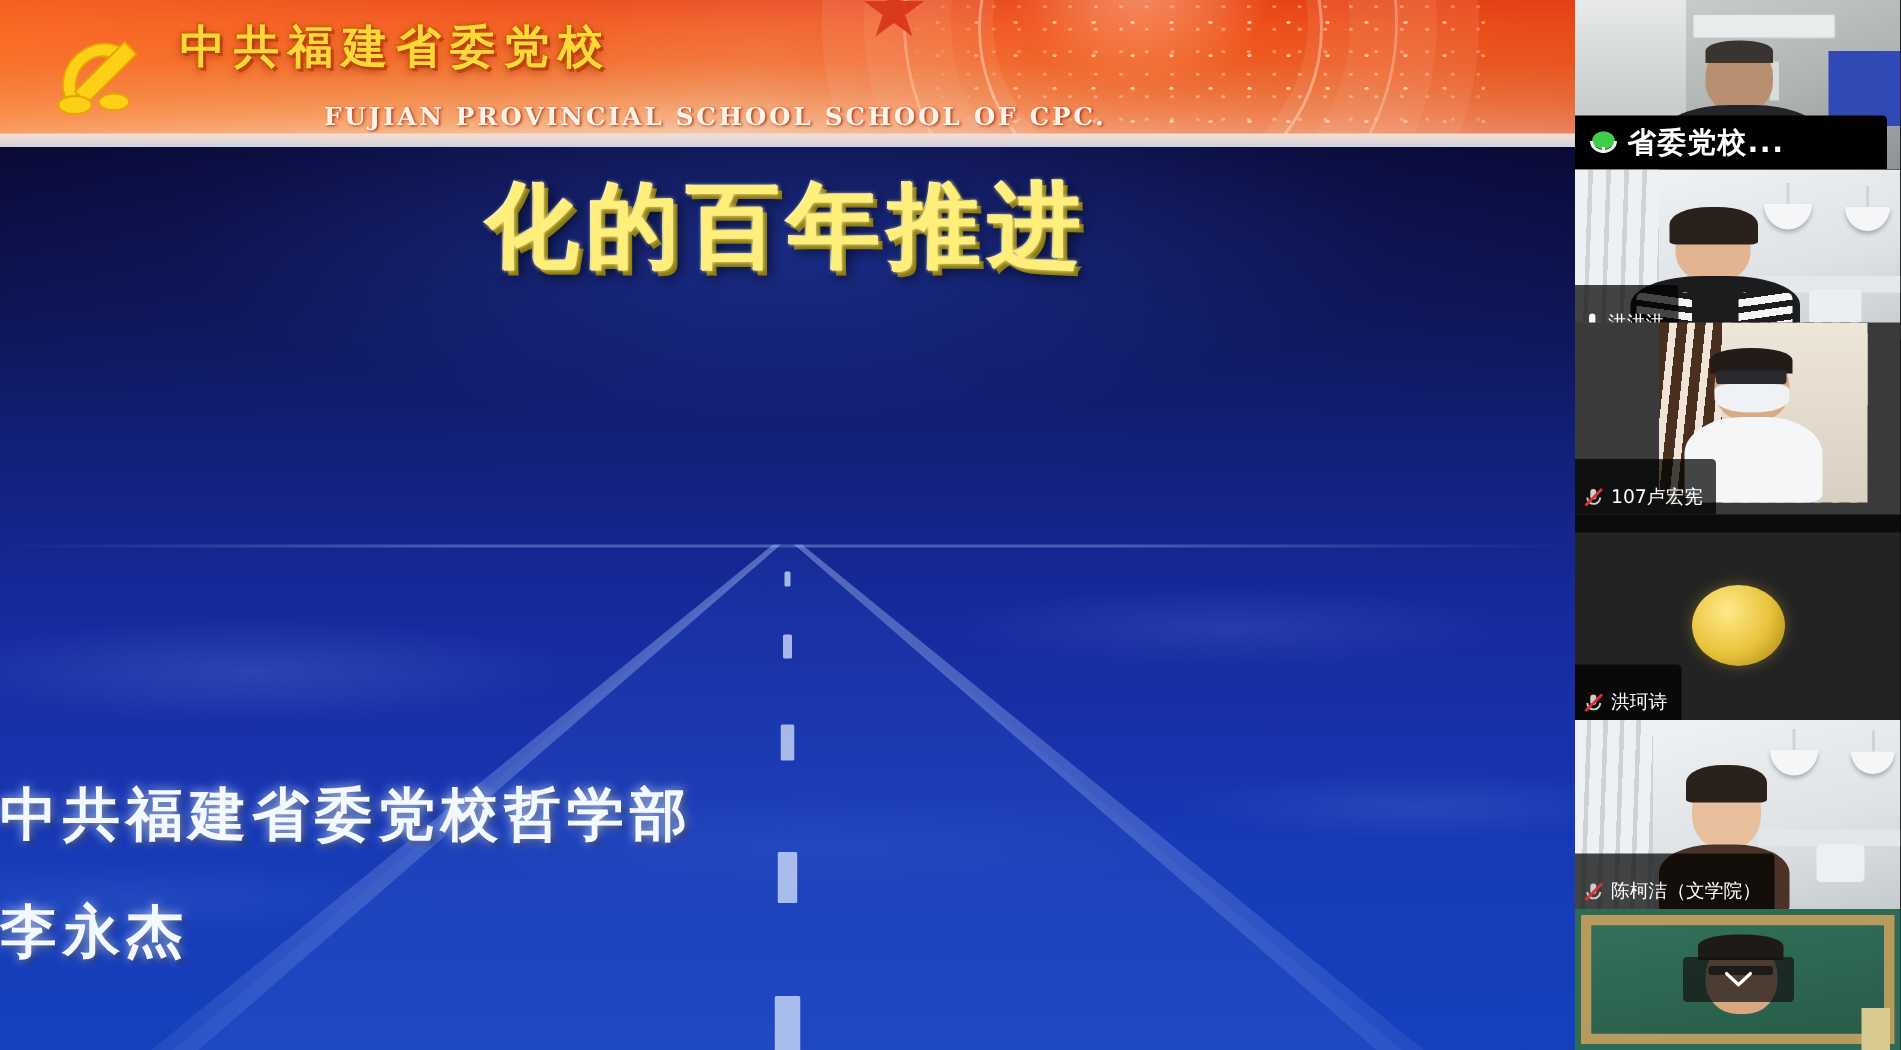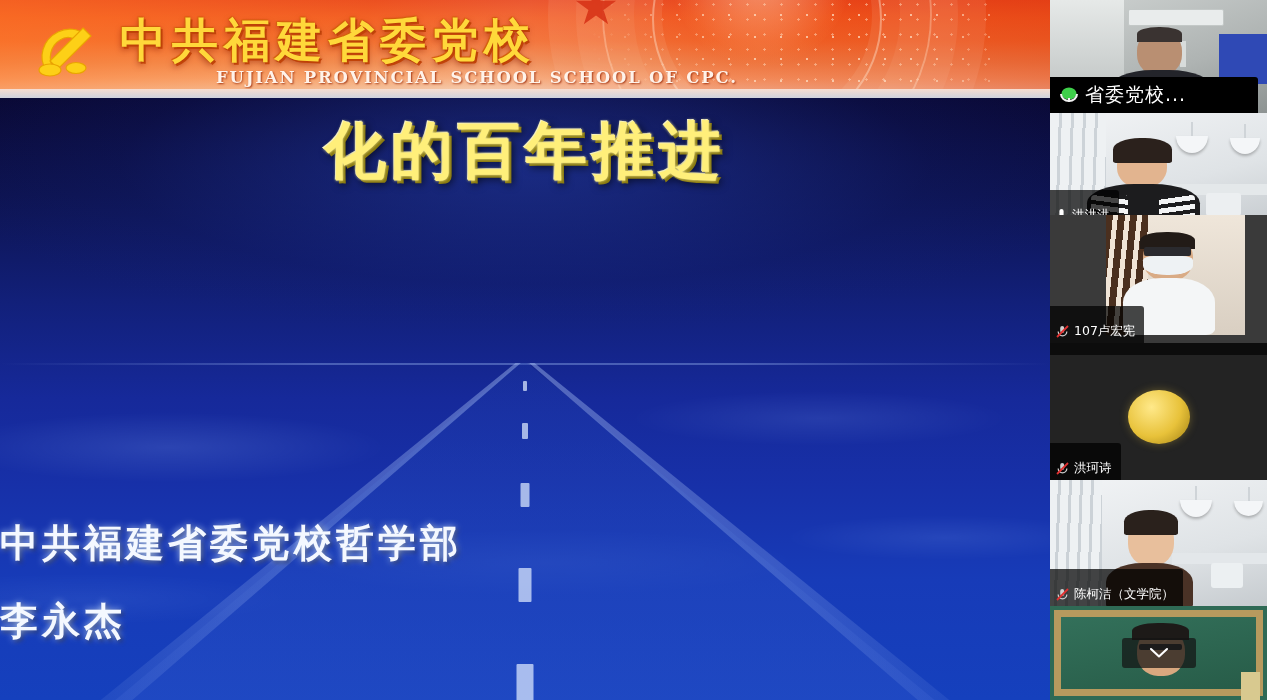--- a/index.html
+++ b/index.html
@@ -27,21 +27,21 @@
             background-image:
               radial-gradient(rgba(255,226,200,.95) 1.3px, transparent 1.6px),
               radial-gradient(rgba(255,216,186,.70) 1.1px, transparent 1.4px);
             background-size:26px 22px, 17px 15px;
             background-position:0 0, 9px 7px;
             -webkit-mask-image:radial-gradient(circle at 62% 18%, #000 32%, rgba(0,0,0,.55) 58%, transparent 78%);
             mask-image:radial-gradient(circle at 62% 18%, #000 32%, rgba(0,0,0,.55) 58%, transparent 78%); }
   .banner-star { position:absolute; left:575px; top:-14px; width:42px; height:42px; background:#d8371a;
             clip-path:polygon(50% 0%,61% 35%,98% 35%,68% 57%,79% 91%,50% 70%,21% 91%,32% 57%,2% 35%,39% 35%); opacity:.95; }
   .emblem { position:absolute; left:28px; top:18px; width:86px; height:66px; }
-  .banner-cn { position:absolute; left:120px; top:17px; font-size:46px; line-height:1.0; letter-spacing:6px;
+  .banner-cn { position:absolute; left:120px; top:17px; font-size:30px; line-height:1.0; letter-spacing:6px;
             font-weight:700; color:#ffd83a; font-family:"DejaVu Sans","Liberation Sans",sans-serif;
             text-shadow:0 0 2px #b23a06, 2px 2px 0 #c2440a, -1px -1px 0 #e06a10, 0 3px 6px rgba(120,20,0,.55); }
   .banner-en { position:absolute; left:216px; top:68px; font-size:16.5px; letter-spacing:1.8px; font-weight:700;
             color:#fff3ea; font-family:"DejaVu Serif","Liberation Serif",serif; text-shadow:1px 1px 2px rgba(150,35,0,.85); }
   .banner-base { position:absolute; left:0; bottom:0; width:100%; height:9px;
             background:linear-gradient(180deg,#f7ddd0,#cfd2de); }
 
   
   .slide { position:absolute; left:0; top:98px; width:100%; height:602px; overflow:hidden;
            background:linear-gradient(180deg,#0a0935 0%,#0d1350 16%,#12207a 34%,#16299a 50%,#1730a8 64%,#173bb8 80%,#1540bd 100%); }
@@ -81,21 +81,21 @@
   #sidebar { position:relative; width:217px; height:700px; background:#0c0c0c; }
   .tile { position:absolute; left:0; width:217px; overflow:hidden; background:#2b2b2b; }
   .tile .vid { position:absolute; inset:0; }
   .tile.active { box-shadow:inset 0 0 0 3px #37b24d; }
 
   .namebar { position:absolute; left:0; bottom:0; display:flex; align-items:center; gap:5px;
              padding:17px 9px 3px 6px; background:rgba(0,0,0,.72); border-top-right-radius:3px; max-width:96%; }
   .namebar.wide { left:0; width:100%; justify-content:flex-start; padding:5px 8px; background:#000; }
   .nm { color:#fff; font-size:12.5px; white-space:nowrap; overflow:hidden; text-overflow:ellipsis;
         font-family:"DejaVu Sans","Liberation Sans",sans-serif; }
-  .nm.big { font-size:19px; font-weight:400; letter-spacing:1px; }
+  .nm.big { font-size:19px; font-weight:700; letter-spacing:1px; }
   .ic { flex:0 0 auto; display:block; }
 
   .scroll-btn { position:absolute; left:50%; top:50%; transform:translate(-50%,-50%);
                 width:74px; height:30px; background:rgba(20,20,20,.72); border-radius:3px;
                 display:flex; align-items:center; justify-content:center; }
   .rm-white { position:absolute; inset:0; background:linear-gradient(165deg,#f2f4f6,#dfe3e6 60%,#c6cbcf); }
   .lamp { position:absolute; background:#f4f6f8; border-radius:0 0 50% 50%/0 0 100% 100%; box-shadow:0 2px 3px rgba(0,0,0,.25); }
   .lamp::before { content:""; position:absolute; left:50%; top:-14px; width:2px; height:14px; background:#cfd4d8; transform:translateX(-50%); }
   .head { position:absolute; border-radius:48% 48% 44% 44%; }
   .torso { position:absolute; border-radius:42% 42% 10% 10%; }

